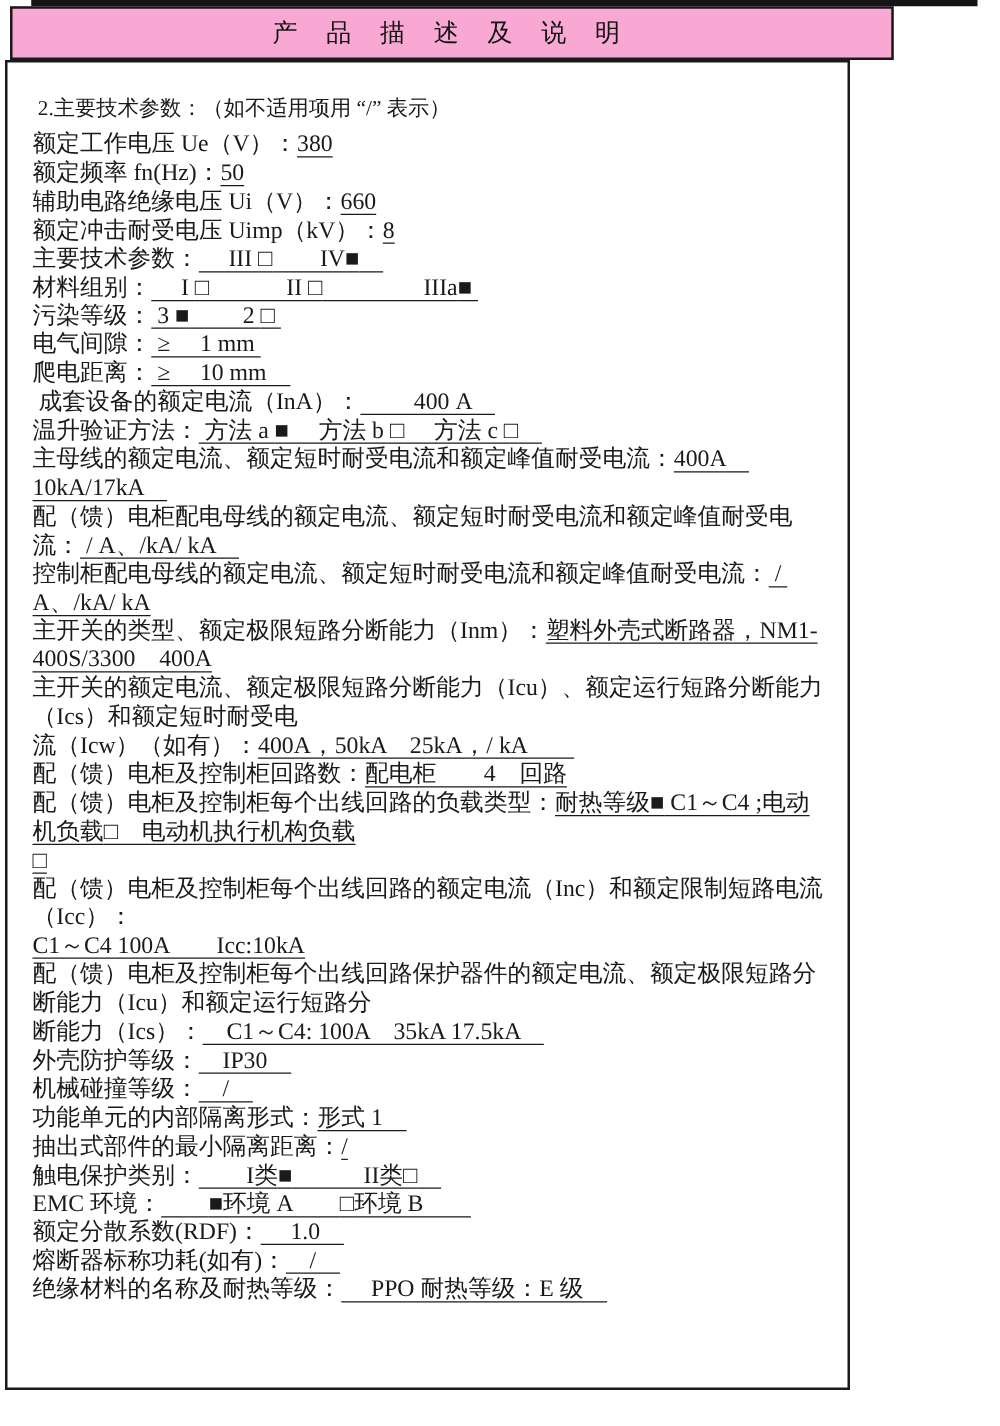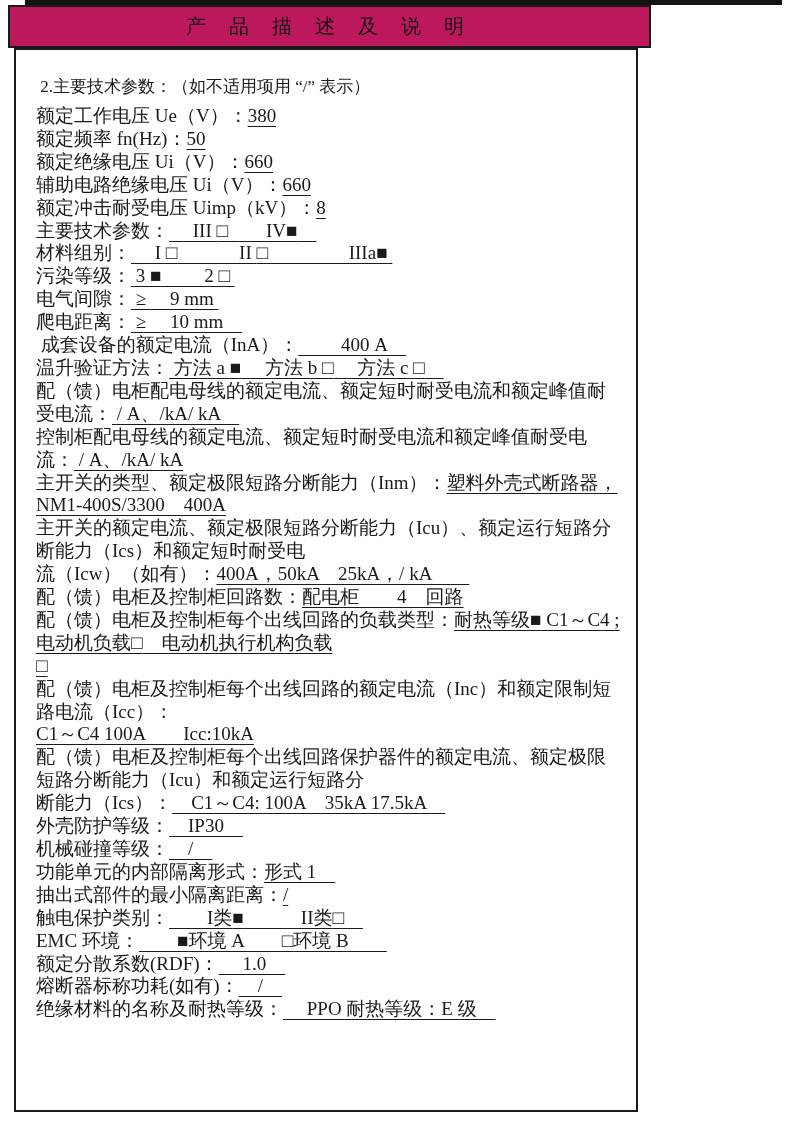--- a/index.html
+++ b/index.html
@@ -11,35 +11,35 @@
     position: relative;
     overflow: hidden;
   }
   .top-strip {
     position: absolute; left: 25px; top: 0;
     width: 757px; height: 5px;
     background: #141414;
   }
   .header-box {
     position: absolute; left: 8px; top: 5px;
-    width: 643px; height: 43px;
+    width: 707px; height: 43px;
     box-sizing: border-box;
-    background: #be185d;
+    background: #f9a8d4;
     border: 2px solid #1a1a1a;
     display: flex; align-items: center; justify-content: center;
   }
   .doc-title {
     font-size: 20px;
     letter-spacing: 9px;
     color: #111;
     white-space: pre;
   }
   .body-box {
-    position: absolute; left: 14px; top: 48px;
-    width: 624px; height: 1064px;
+    position: absolute; left: 4px; top: 48px;
+    width: 676px; height: 1064px;
     box-sizing: border-box;
     border: 2px solid #1a1a1a;
     padding: 25px 16px 0 20px;
   }
   .heading {
     font-size: 17px;
     line-height: 24px;
     margin-bottom: 6px;
     white-space: pre-wrap;
   }
@@ -62,30 +62,30 @@
 
 <div class="header-box">
   <div class="doc-title">产 品 描 述 及 说 明</div>
 </div>
 
 <div class="body-box">
   <div class="heading"> 2.主要技术参数：（如不适用项用 “/” 表示）</div>
   <div>
       <div class="line"><span>额定工作电压 Ue（V）：</span><span class="u">380</span></div>
       <div class="line"><span>额定频率 fn(Hz)：</span><span class="u">50</span></div>
-      <div class="line"><span>额定绝缘电压 Ui（V）：</span><span class="u">660</span></div>
       <div class="line"><span>辅助电路绝缘电压 Ui（V）：</span><span class="u">660</span></div>
       <div class="line"><span>额定冲击耐受电压 Uimp（kV）：</span><span class="u">8</span></div>
       <div class="line"><span>主要技术参数：</span><span class="u">　 III </span><span class="u">□</span><span class="u">　　IV</span><span class="u">■</span><span class="u">　</span></div>
       <div class="line"><span>材料组别：</span><span class="u">　 I </span><span class="u">□</span><span class="u">　　　 II </span><span class="u">□</span><span class="u">　　　　 IIIa</span><span class="u">■</span><span class="u"> </span></div>
       <div class="line"><span>污染等级：</span><span class="u"> 3 </span><span class="u">■</span><span class="u">　　 2 </span><span class="u">□</span><span class="u"> </span></div>
-      <div class="line"><span>电气间隙：</span><span class="u"> ≥　 9 mm </span></div>
+      <div class="line"><span>电气间隙：</span><span class="u"> ≥　 1 mm </span></div>
       <div class="line"><span>爬电距离：</span><span class="u"> ≥　 10 mm　</span></div>
       <div class="line"><span> 成套设备的额定电流（InA）：</span><span class="u">　　 400 A　</span></div>
       <div class="line"><span>温升验证方法：</span><span class="u"> 方法 a </span><span class="u">■</span><span class="u">　 方法 b </span><span class="u">□</span><span class="u">　 方法 c </span><span class="u">□</span><span class="u">　</span></div>
+      <div class="line"><span>主母线的额定电流、额定短时耐受电流和额定峰值耐受电流：</span><span class="u">400A　10kA/17kA　</span></div>
       <div class="line"><span>配（馈）电柜配电母线的额定电流、额定短时耐受电流和额定峰值耐受电流：</span><span class="u"> / A、/kA/ kA　</span></div>
       <div class="line"><span>控制柜配电母线的额定电流、额定短时耐受电流和额定峰值耐受电流：</span><span class="u"> / A、/kA/ kA</span></div>
       <div class="line"><span>主开关的类型、额定极限短路分断能力（Inm）：</span><span class="u">塑料外壳式断路器，NM1-400S/3300　400A</span></div>
       <div class="line"><span>主开关的额定电流、额定极限短路分断能力（Icu）、额定运行短路分断能力（Ics）和额定短时耐受电</span></div>
       <div class="line"><span>流（Icw）（如有）：</span><span class="u">400A，50kA　25kA，/ kA　　</span></div>
       <div class="line"><span>配（馈）电柜及控制柜回路数：</span><span class="u">配电柜　　4　回路</span></div>
       <div class="line"><span>配（馈）电柜及控制柜每个出线回路的负载类型：</span><span class="u">耐热等级</span><span class="u">■</span><span class="u"> C1～C4 ;电动机负载</span><span class="u">□</span><span class="u">　电动机执行机构负载</span></div>
       <div class="line"><span class="u">□</span></div>
       <div class="line"><span>配（馈）电柜及控制柜每个出线回路的额定电流（Inc）和额定限制短路电流（Icc）：</span></div>
       <div class="line"><span class="u">C1～C4 100A　　Icc:10kA</span></div>

